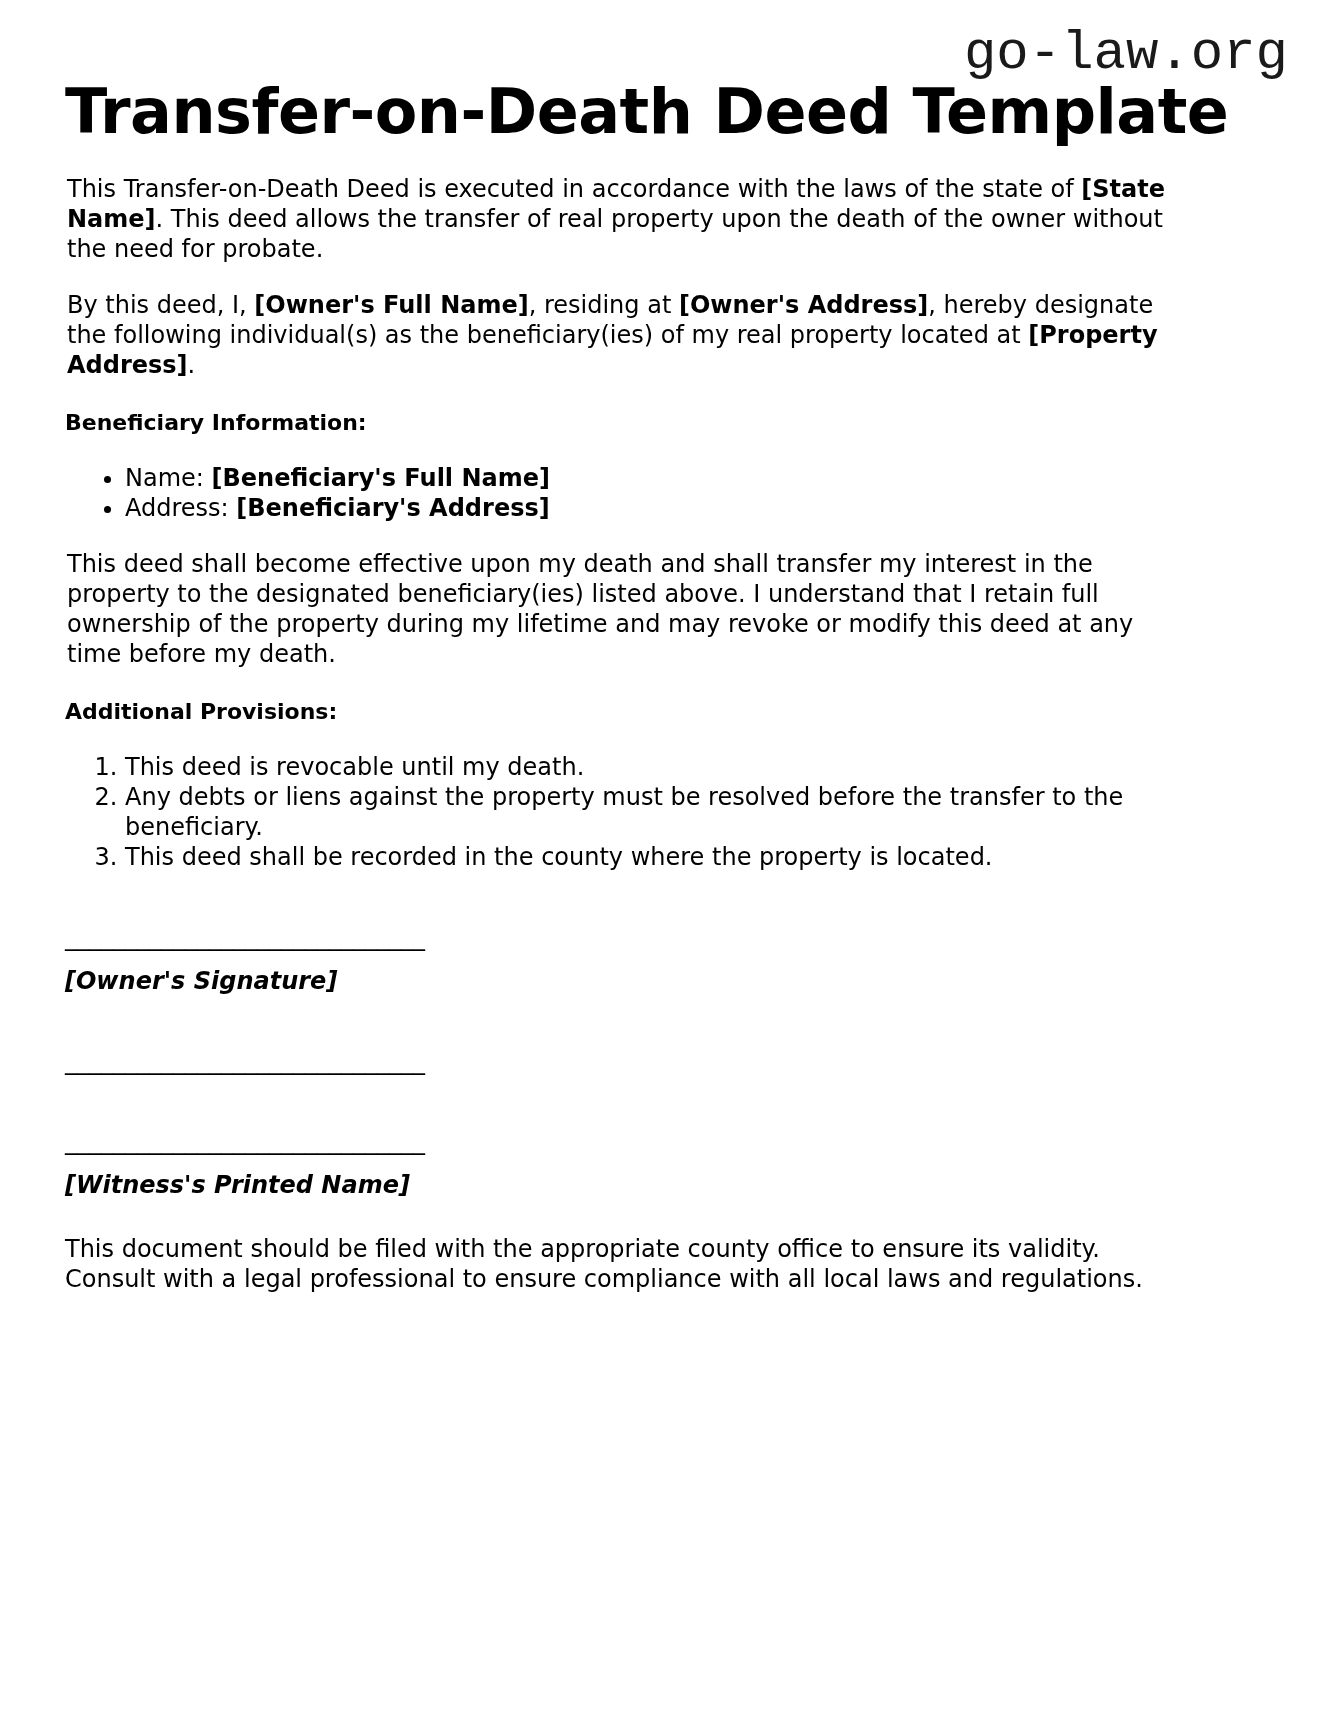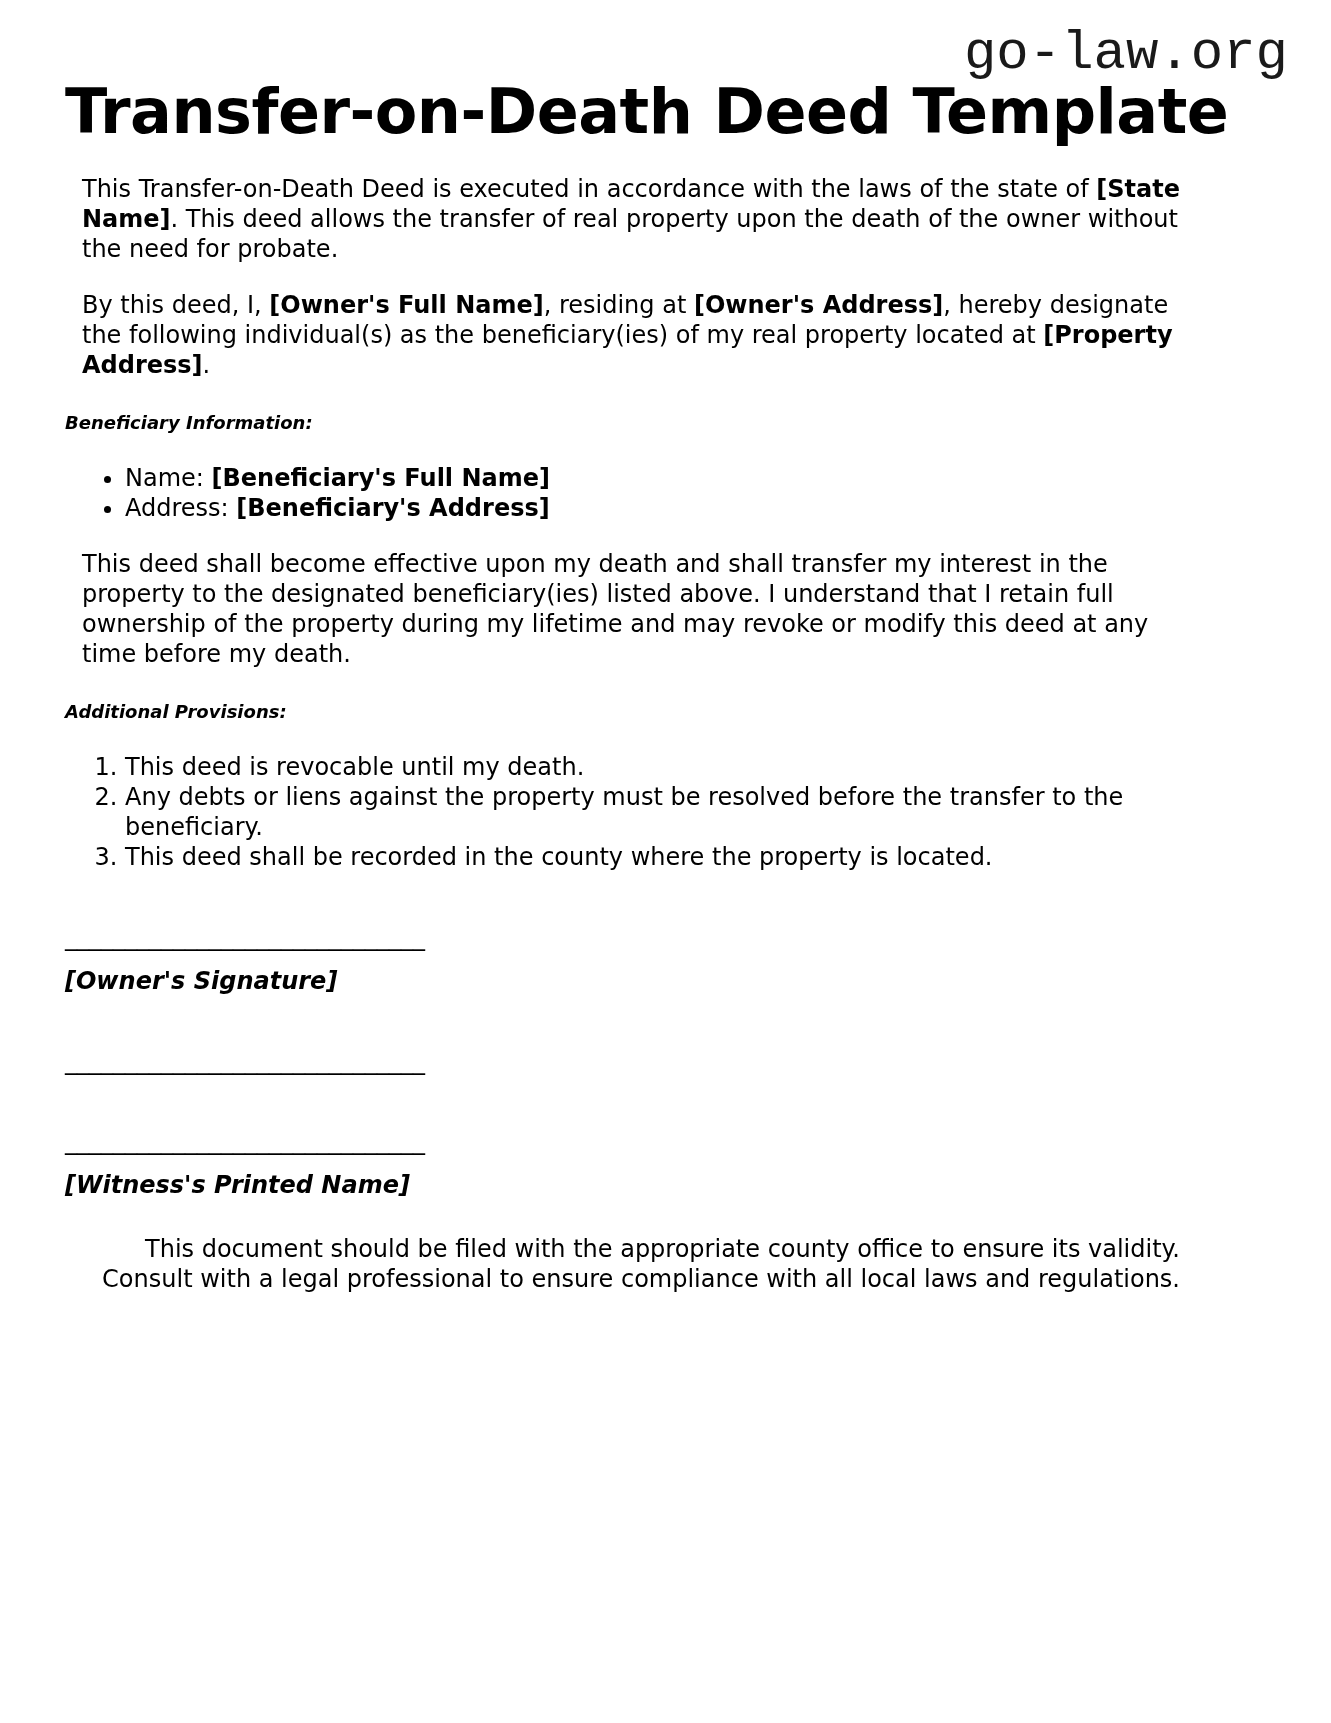--- a/index.html
+++ b/index.html
@@ -28,45 +28,44 @@
     white-space: nowrap;
   }
   h1.title {
     font-size: 62px;
     line-height: 56px;
     font-weight: bold;
     letter-spacing: -0.5px;
     margin: 2px 0 34px 0;
   }
   .text { max-width: 1115px; }
-  p { margin: 26px 17px; }
+  p { margin: 26px 2px; }
   h2.section {
-    font-size: 18px;
+    font-size: 22px;
     line-height: 33px;
     font-weight: bold;
     margin: 25px 0 24px 0;
-    font-style: italic;
   }
   ul.bullets, ol.numbers {
     margin: 24px 0;
     padding: 0 0 0 60px;
   }
   ul.bullets li, ol.numbers li { margin: 0; }
   strong { font-weight: bold; }
   .sig-line {
     margin: 50px 0 0 0;
     white-space: nowrap;
     letter-spacing: 0;
   }
   .sig-label {
     margin: 14px 0 0 0;
     font-weight: bold;
     font-style: italic;
   }
-  .footer-note { margin: 34px 0 0 0; text-align: right; }
+  .footer-note { margin: 34px 0 0 0; }
 </style>
 </head>
 <body>
 
 <div class="page">
 
   <div class="logo">go-law.org</div>
 
   <h1 class="title">Transfer-on-Death Deed Template</h1>
 

